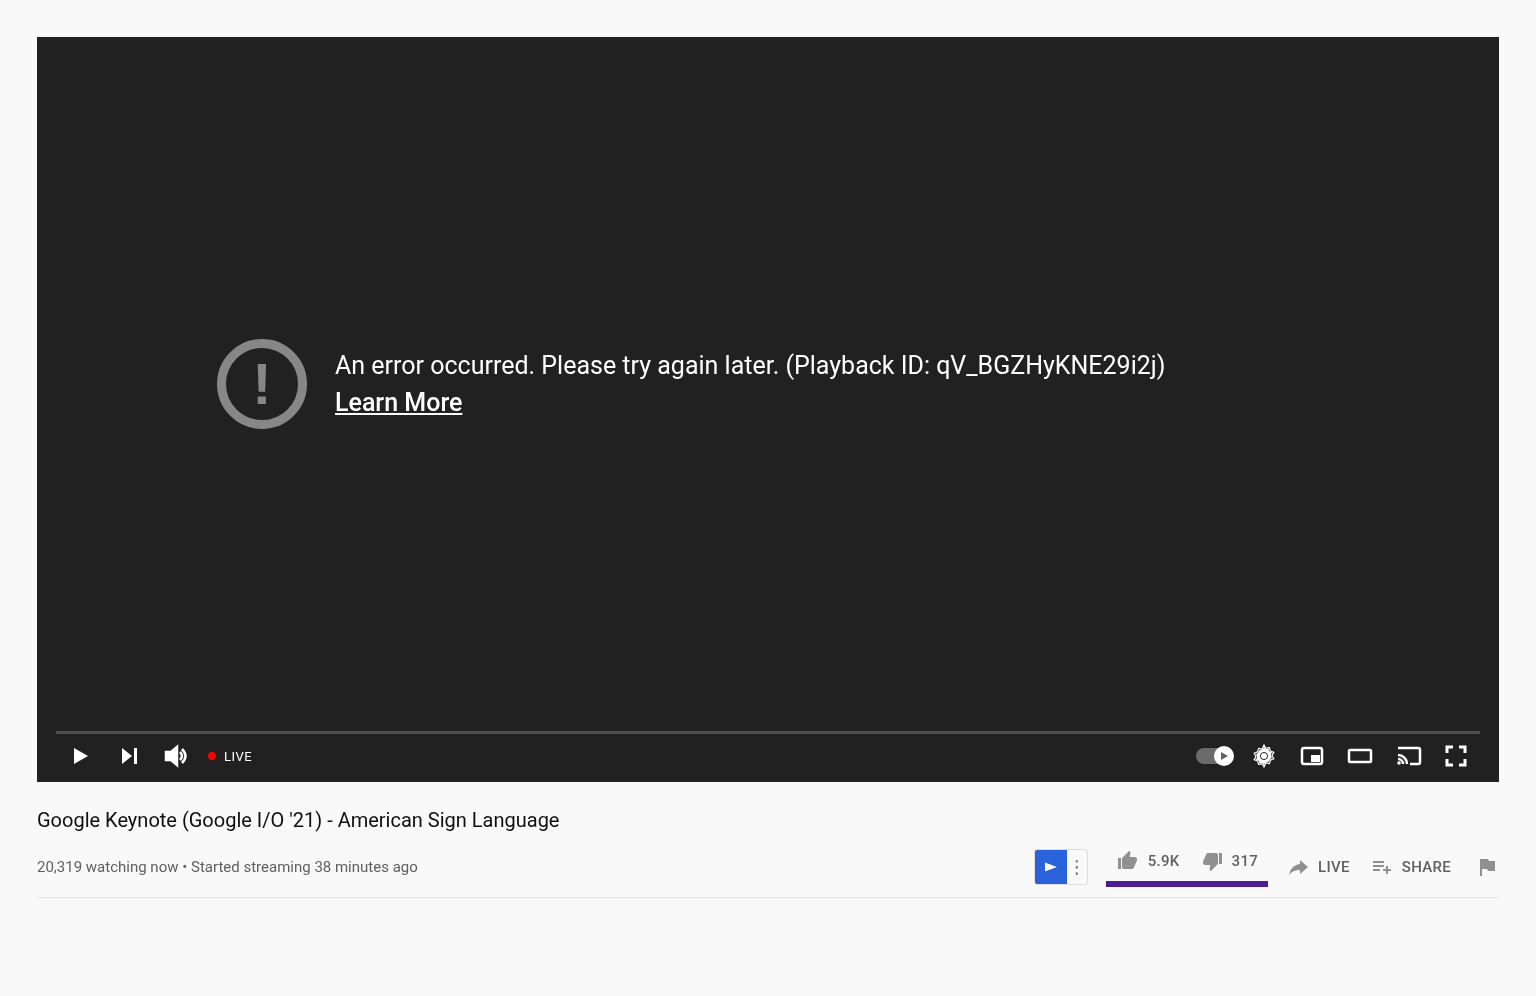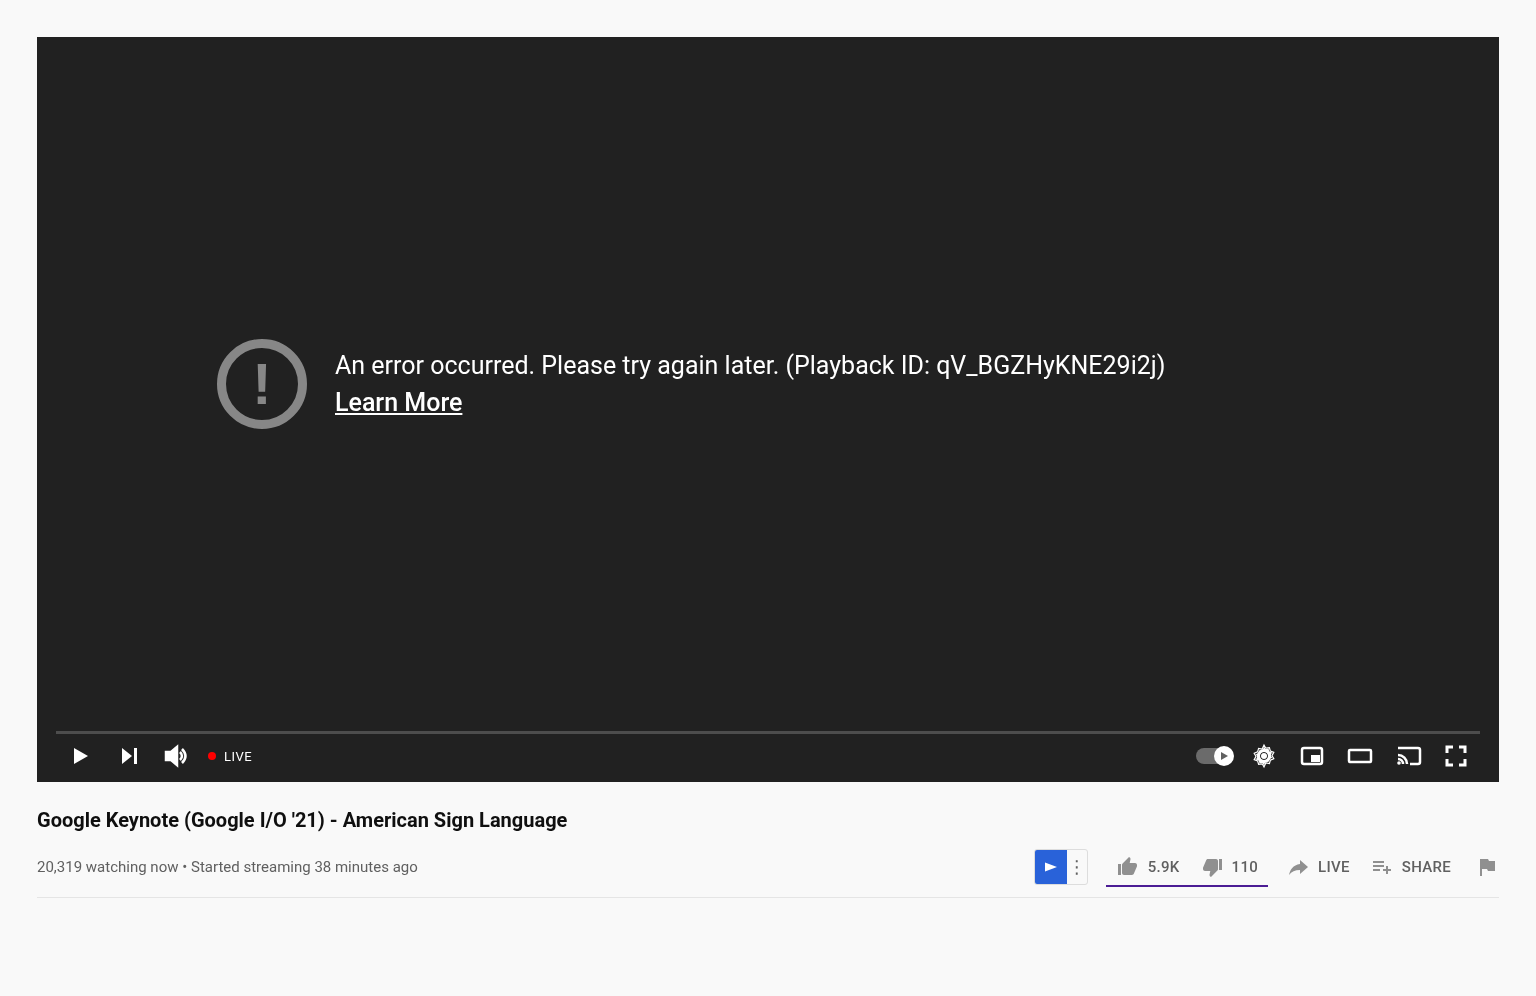--- a/index.html
+++ b/index.html
@@ -134,21 +134,21 @@
     .autoplay-thumb svg {
       width: 10px;
       height: 10px;
       fill: #606060;
     }
     .video-info {
       padding: 25px 0 0 0;
     }
     .video-title {
       font-size: 20px;
-      font-weight: 700;
+      font-weight: 400;
       color: #0f0f0f;
       line-height: 1.3;
     }
     .video-meta-row {
       display: flex;
       justify-content: space-between;
       align-items: center;
       margin-top: 14px;
       padding-bottom: 10px;
       border-bottom: 1px solid #e5e5e5;
@@ -175,22 +175,22 @@
       font-weight: 500;
       letter-spacing: 0.3px;
     }
     .action-btn svg {
       width: 24px;
       height: 24px;
       fill: #909090;
     }
     .like-group {
       display: flex;
-      align-items: flex-start;
-      border-bottom: 2px solid #4c1d95;
+      align-items: flex-end;
+      border-bottom: 6px solid #4c1d95;
       height: 40px;
       margin-right: 8px;
     }
     .tip-btn {
       display: flex;
       align-items: center;
       height: 36px;
       border: 1px solid #ddd;
       border-radius: 3px;
       margin-right: 18px;
@@ -324,21 +324,21 @@
           <div class="action-btn">
             <svg viewBox="0 0 24 24">
                 <path d="M2 20h3V9H2v11zm19-10c0-1.1-.9-2-2-2h-5.3l.8-3.8v-.3c0-.4-.2-.8-.4-1.1L13 2 6.6 8.4C6.2 8.8 6 9.3 6 9.8V18c0 1.1.9 2 2 2h8c.8 0 1.5-.5 1.8-1.2l2.9-6.8c.2-.3.3-.6.3-1v-1z"></path>
               </svg>
             <span>5.9K</span>
           </div>
           <div class="action-btn">
             <svg viewBox="0 0 24 24">
                 <path d="M22 4h-3v11h3V4zM3 14c0 1.1.9 2 2 2h5.3l-.8 3.8v.3c0 .4.2.8.4 1.1L11 22l6.4-6.4c.4-.4.6-.9.6-1.4V6c0-1.1-.9-2-2-2H8c-.8 0-1.5.5-1.8 1.2l-2.9 6.8c-.2.3-.3.6-.3 1v1z"></path>
               </svg>
-            <span>110</span>
+            <span>317</span>
           </div>
         </div>
         <div class="action-btn">
           <svg viewBox="0 0 24 24">
               <path d="M14 9V5l8 7-8 7v-4.1c-5 0-8.5 1.6-11 5.1 1-5 4-10 11-11z"></path>
             </svg>
           <span>LIVE</span>
         </div>
         <div class="action-btn">
           <svg viewBox="0 0 24 24">

